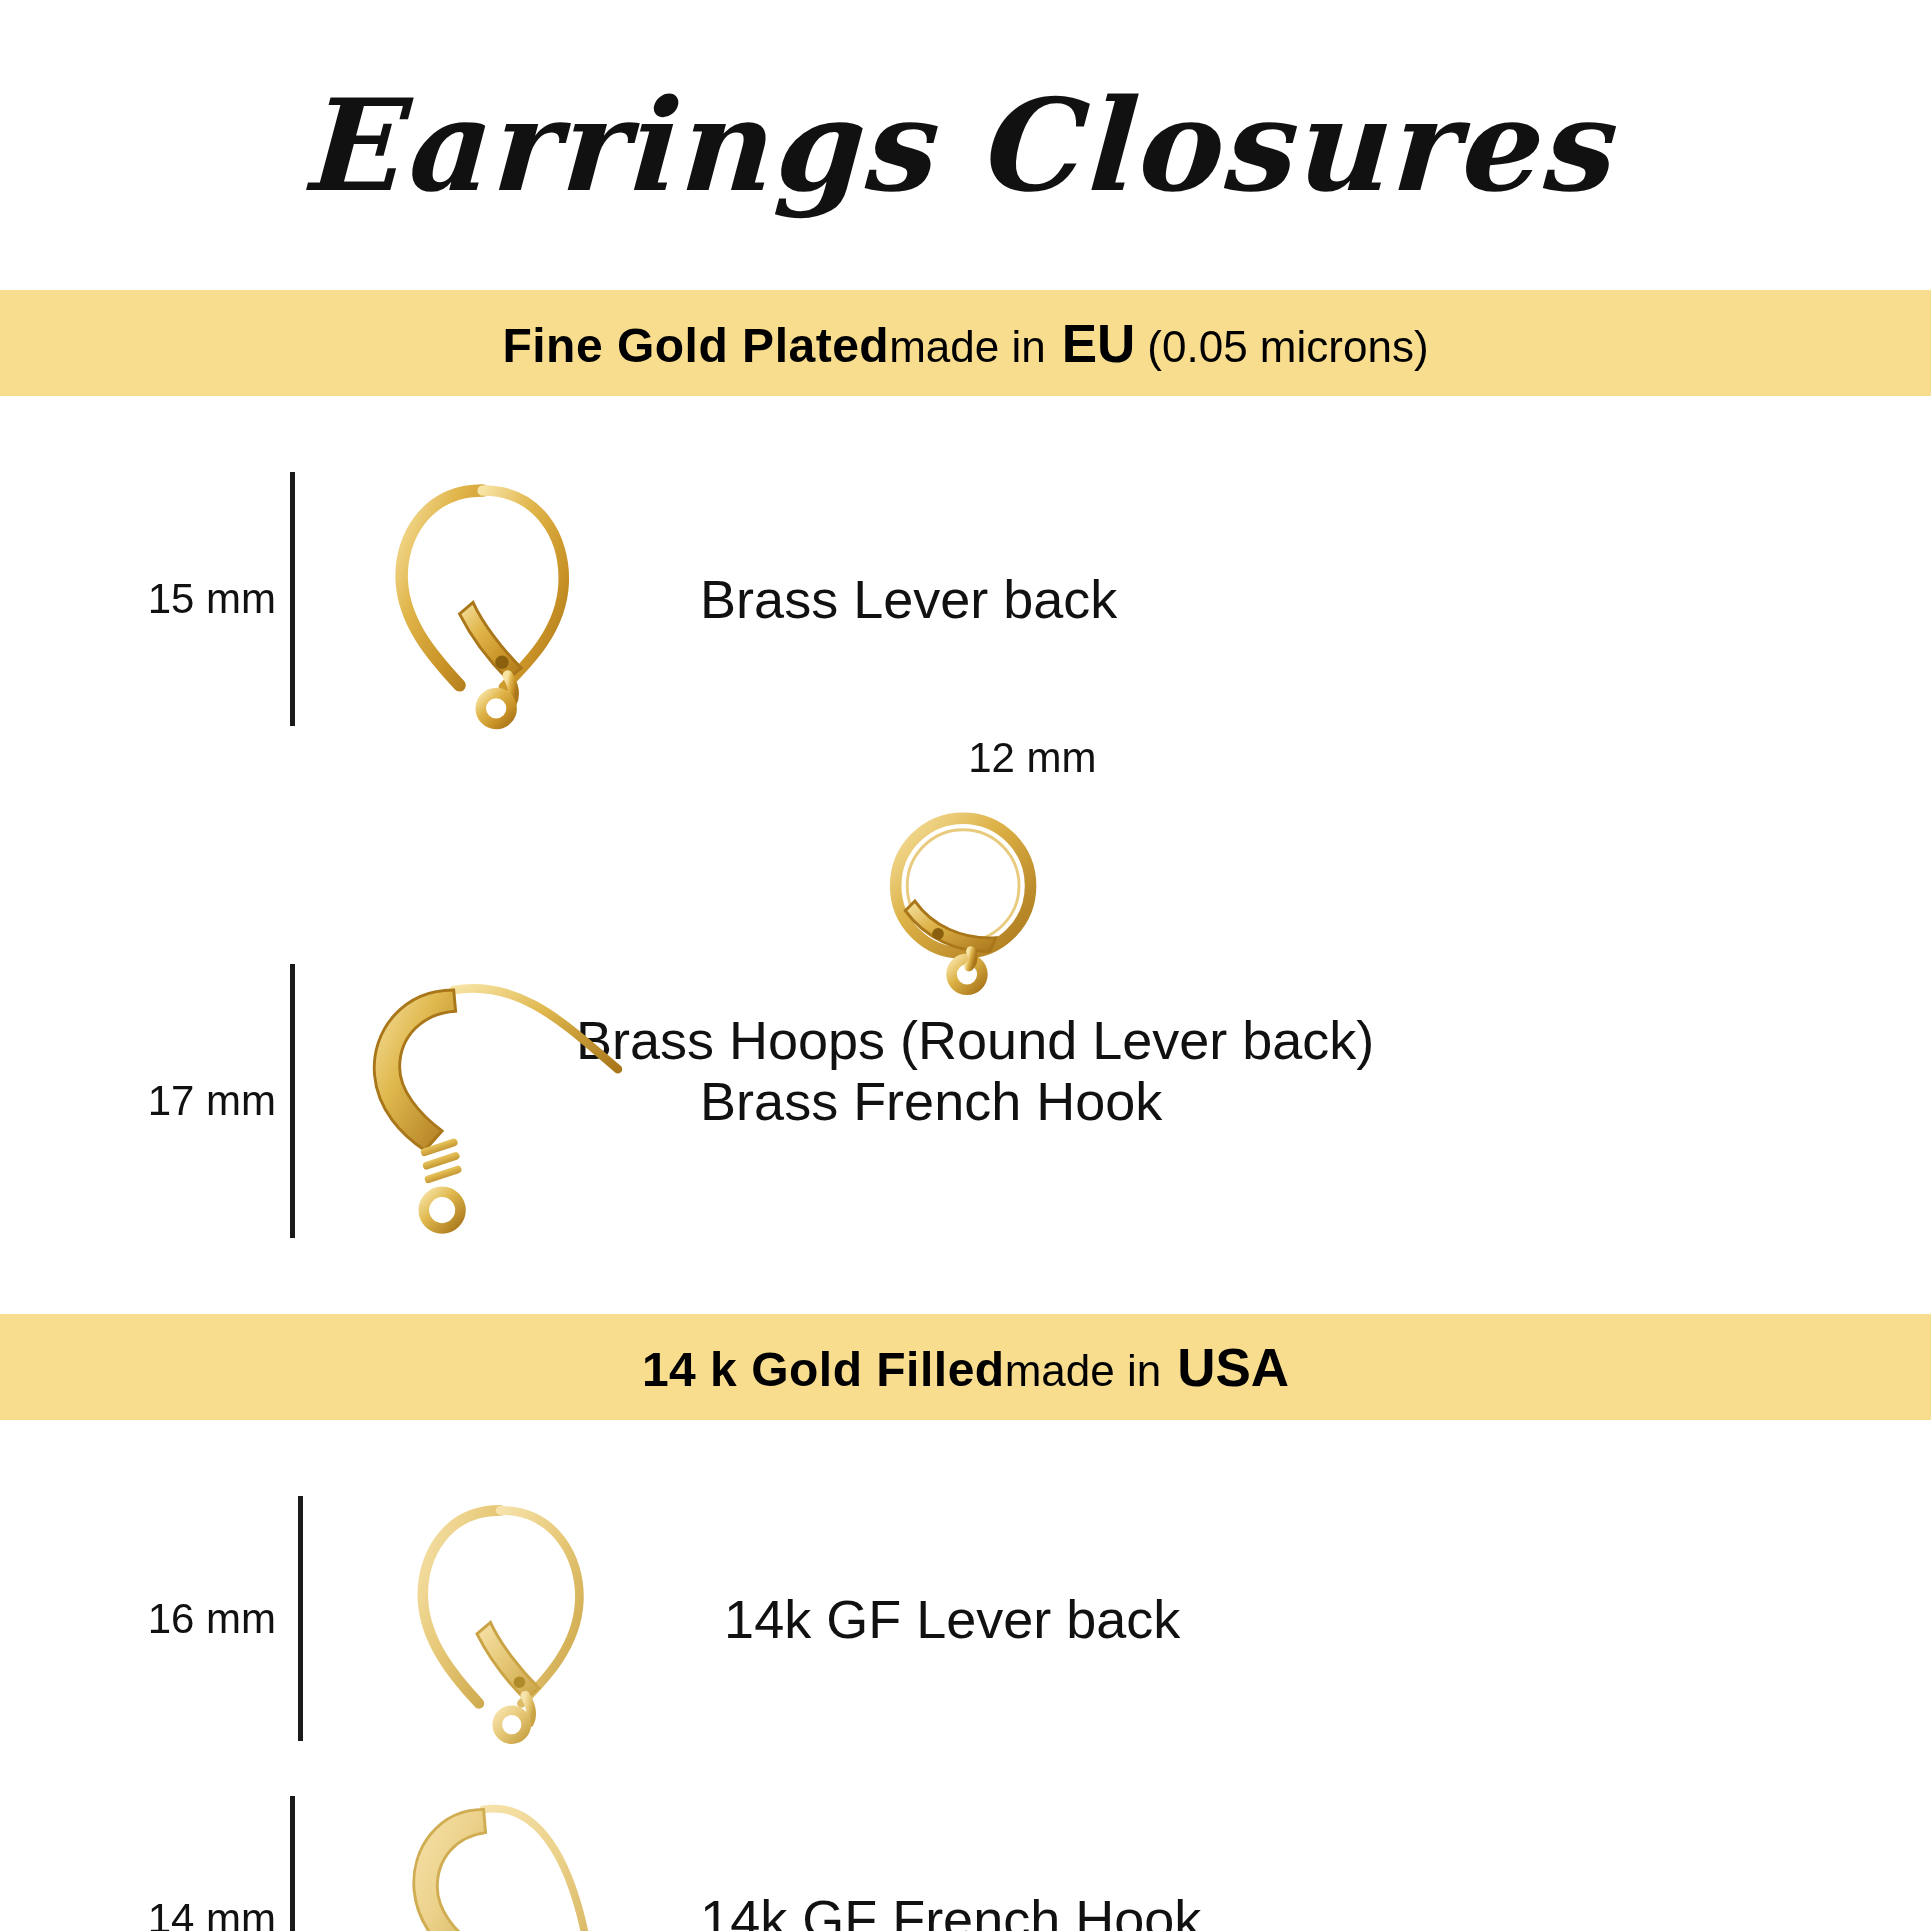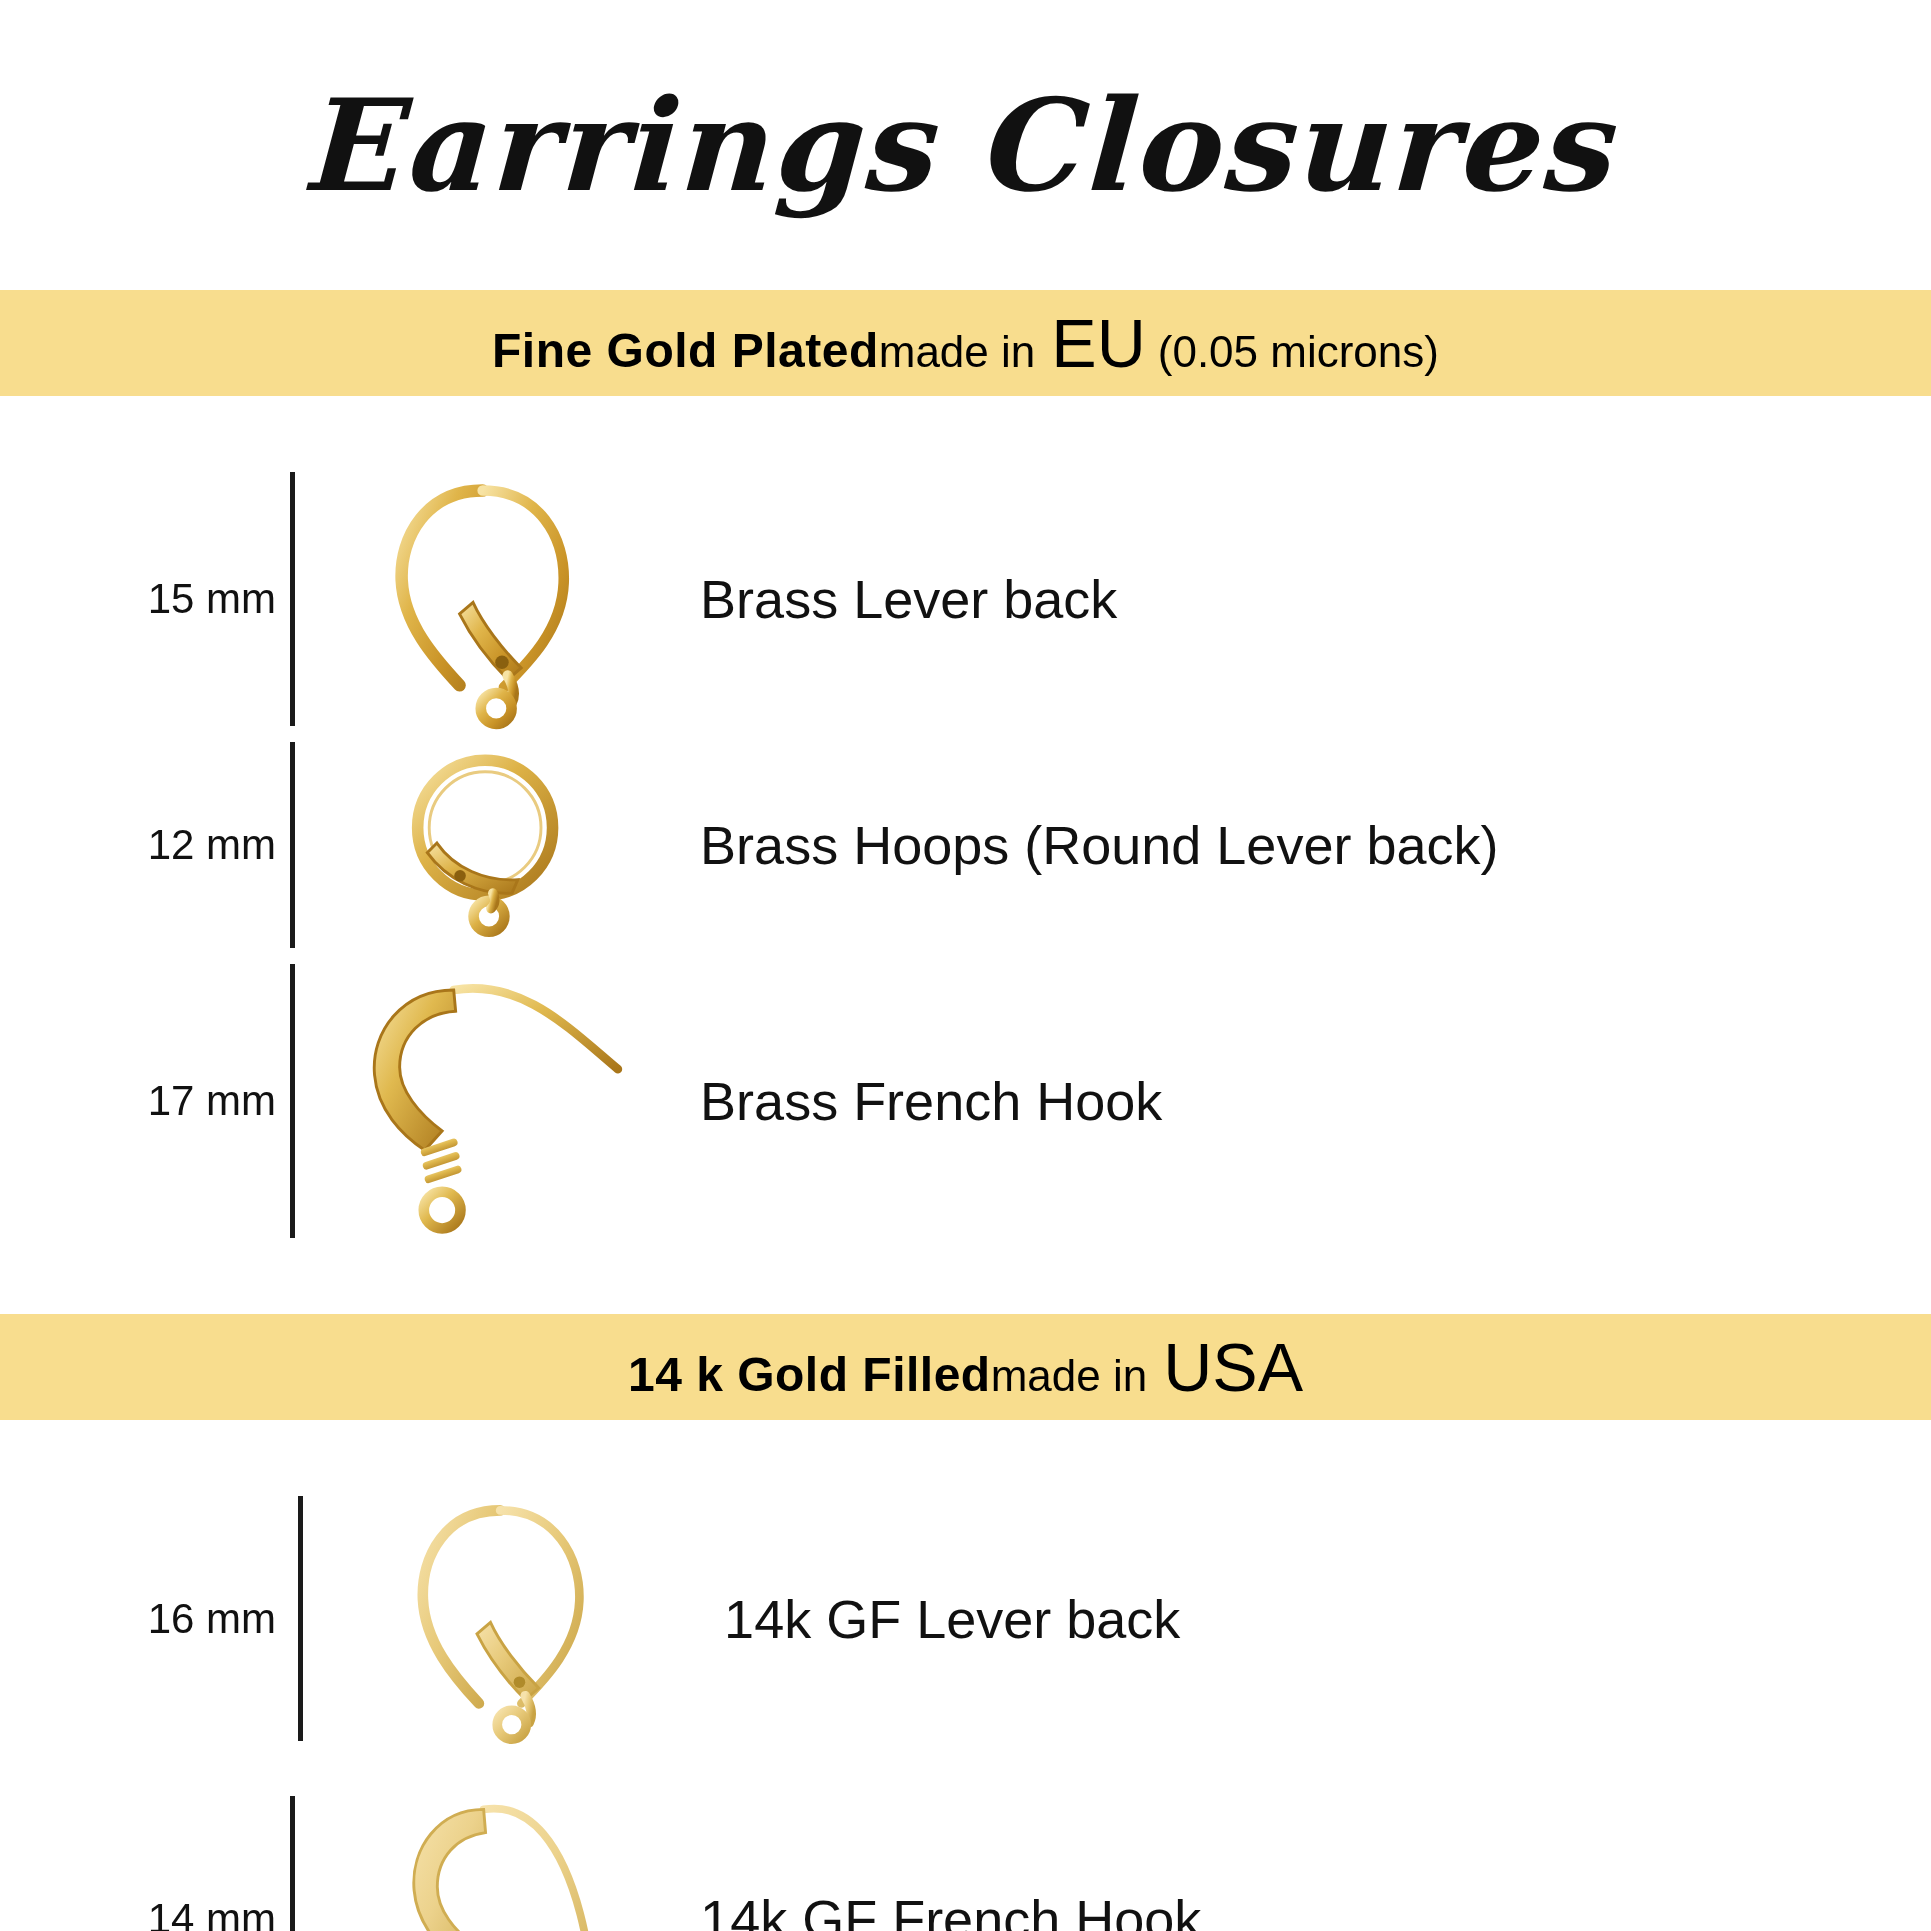--- a/index.html
+++ b/index.html
@@ -53,22 +53,22 @@
     font-size: 48px;
     font-weight: 700;
     letter-spacing: 0.5px;
   }
   .banner .b-mid {
     font-size: 44px;
     font-weight: 400;
     margin-left: 0;
   }
   .banner .b-strong {
-    font-size: 68px;
-    font-weight: 400;
+    font-size: 53px;
+    font-weight: 700;
     margin-left: 16px;
   }
   .banner .b-paren {
     font-size: 44px;
     font-weight: 400;
     margin-left: 12px;
   }
 
   
   .section {
@@ -152,21 +152,21 @@
 
         <path d="M146 214 C 152 224 154 234 150 242" fill="none" stroke="url(#g1)" stroke-width="11" stroke-linecap="round"></path>
         <circle cx="140" cy="200" r="7" fill="#8a600f"></circle>
 
         <circle cx="134" cy="248" r="16" fill="none" stroke="url(#g1)" stroke-width="11"></circle>
       </svg>
     </div>
     <div class="label-cell">Brass Lever back</div>
   </div>
 
-  <div class="row" style="height:222px;">
+  <div class="row" style="height:222px;flex-direction:column;">
     <div class="size-cell">12 mm</div>
     <div class="rule"></div>
     <div class="img-cell">
       <svg width="222" height="212" viewBox="0 0 230 220">
         <defs>
           <linearGradient id="g2" x1="0" y1="0" x2="1" y2="1">
             <stop offset="0%" stop-color="#f7e3a4"></stop>
             <stop offset="40%" stop-color="#ddb247"></stop>
             <stop offset="100%" stop-color="#a9761a"></stop>
           </linearGradient>

